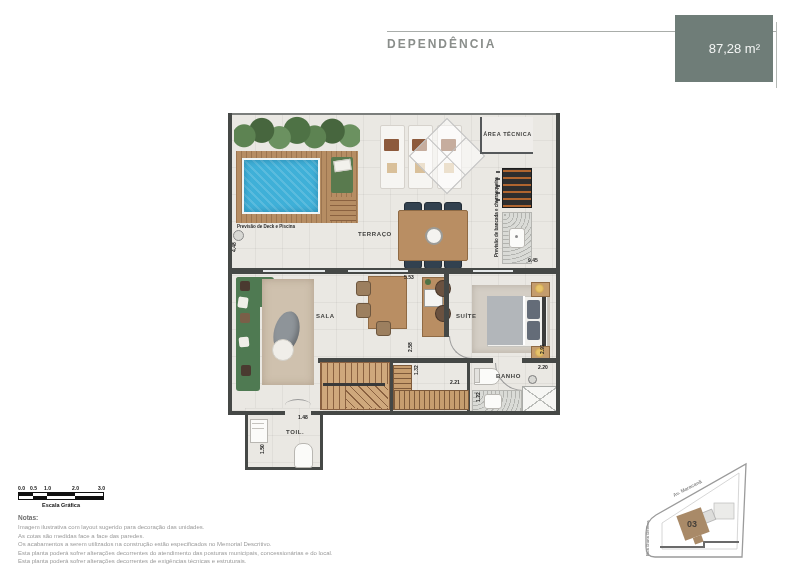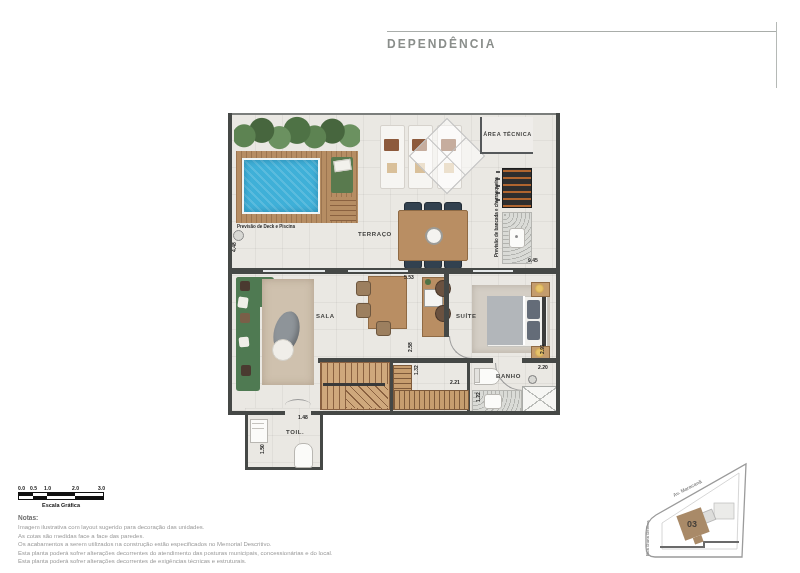--- a/index.html
+++ b/index.html
@@ -66,20 +66,21 @@
   .sp-unit{font-size:9px;font-weight:bold;fill:#46403a;}
 </style>
 </head>
 <body>
 
 <div id="page">
 
   <div class="hline" style="left:387px;top:31px;width:389px;"></div>
   <div class="vline" style="left:776px;top:22px;height:66px;"></div>
   <div class="doc-title" style="left:387px;top:37px;">DEPENDÊNCIA</div>
+  <div class="area-box" style="left:675px;top:15px;width:98px;height:67px;">87,28 m²</div>
 
   <div id="plan">
 
     <div class="floor" style="left:0;top:0;width:332px;height:302px;"></div>
     <div class="floor" style="left:17px;top:295px;width:78px;height:62px;"></div>
 
     <div class="plants" style="left:6px;top:3px;width:126px;height:36px;"></div>
     <div class="deck" style="left:8px;top:38px;width:122px;height:72px;"></div>
     <div class="pool" style="left:14px;top:45px;width:74px;height:52px;"></div>
     <div class="abs" style="left:103px;top:44px;width:22px;height:36px;background:#597a4e;border-radius:2px;"></div>

